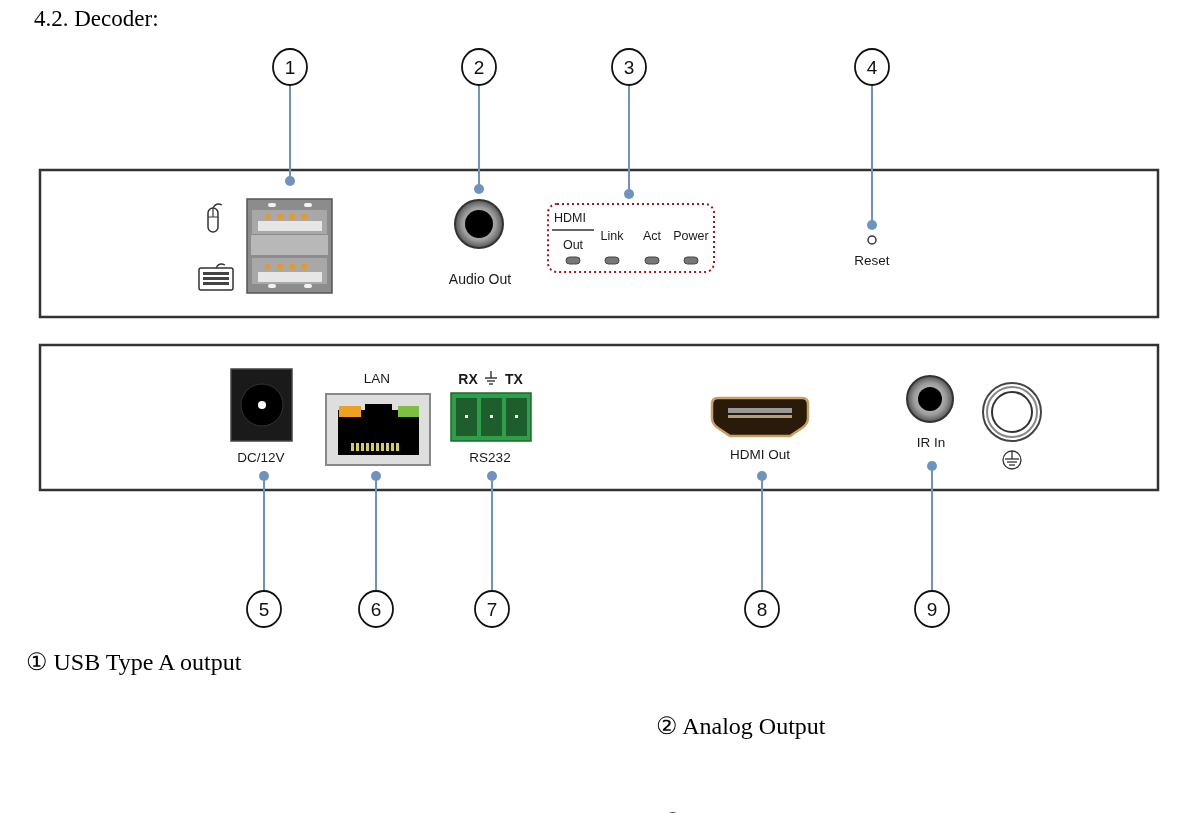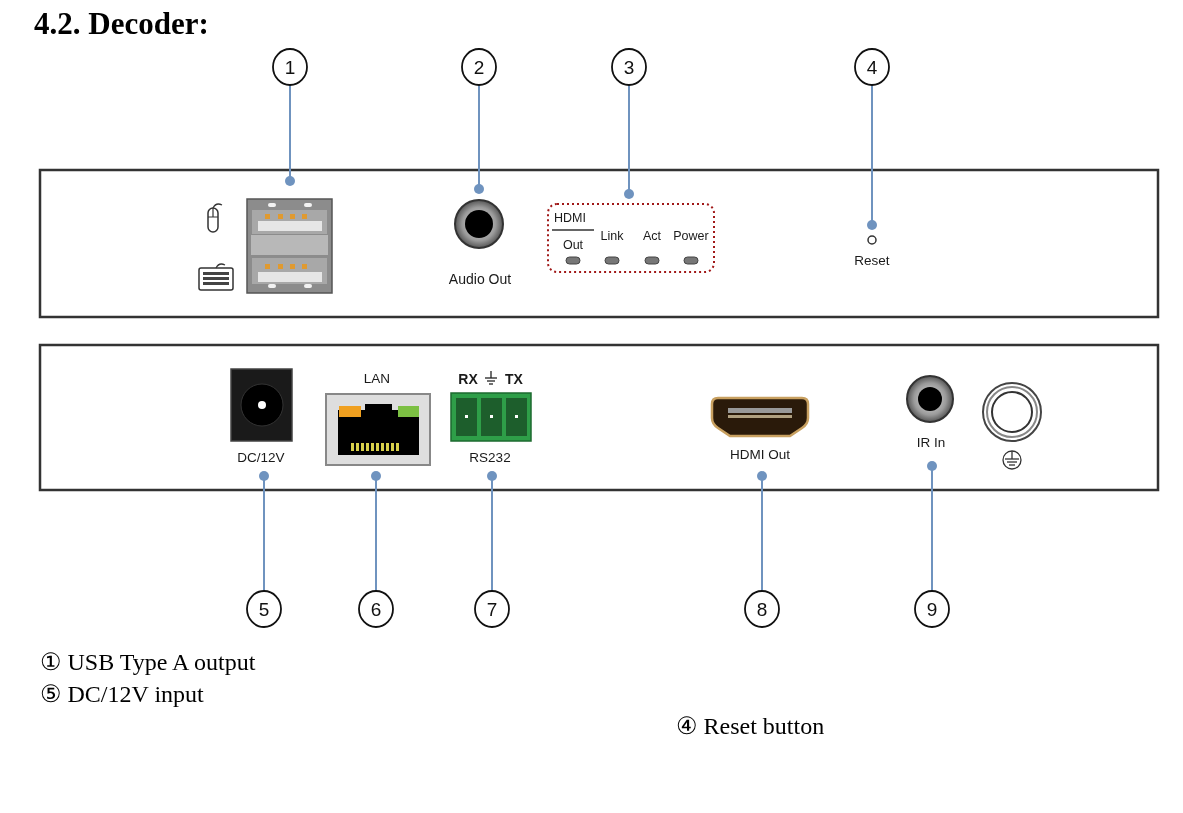--- a/index.html
+++ b/index.html
@@ -1,24 +1,24 @@
 <!DOCTYPE html>
 <html><head>
 <meta charset="utf-8">
 <style>
   html, body { margin:0; padding:0; background:#ffffff; }
   body { width:1183px; height:813px; position:relative; overflow:hidden; font-family:"Liberation Serif", serif; color:#000; }
-  .heading { position:absolute; left:34px; top:6px; font-family:"Liberation Serif", serif; font-weight:bold; font-size:31px; }
+  .heading { position:absolute; left:34px; top:6px; font-family:"Liberation Serif", serif; font-weight:normal; font-size:23px; }
   svg.diagram { position:absolute; left:0; top:0; }
   .lbl { font-family:"Liberation Sans", sans-serif; fill:#1a1a1a; }
   .callout-num { font-family:"Liberation Sans", sans-serif; font-size:19px; fill:#111; }
   .legend { position:absolute; font-family:"Liberation Serif", serif; font-size:24px; line-height:32px; white-space:nowrap; }
   .legend-left { left:26px; top:646px; }
   .legend-right { left:656px; top:646px; }
-  .legend-item { display:block;margin-left:14px; }
+  .legend-item { display:block; }
 </style>
 </head>
 <body>
 
 <div class="heading">4.2.  Decoder:</div>
 
 <svg class="diagram" width="1183" height="813" viewBox="0 0 1183 813">
   <defs>
     <radialGradient id="jackGrad" cx="50%" cy="50%" r="50%">
       <stop offset="0%" stop-color="#e8e8e8"></stop>
@@ -225,19 +225,19 @@
         <line x1="932" x2="932" y1="591" y2="466" stroke="#6f93bf" stroke-width="2"></line>
         <circle cx="932" cy="466" r="5" fill="#6f93bf"></circle>
         <ellipse cx="932" cy="609" rx="17" ry="18" fill="#fff" stroke="#111" stroke-width="1.8"></ellipse>
         <text x="932" y="616" text-anchor="middle" class="callout-num">9</text>
       </g>
     </g>
 </svg>
 
 <div class="legend legend-left">
   <span class="legend-item">① USB Type A output</span>
-  <span class="legend-item">⑤ DC/12V input</span>
 </div>
 <div class="legend legend-right" style="white-space:pre;">
+  <span class="legend-item">② Analog Output</span>
   <span class="legend-item"> ④ Reset button</span>
   
   
 </div>
 
 </body></html>

